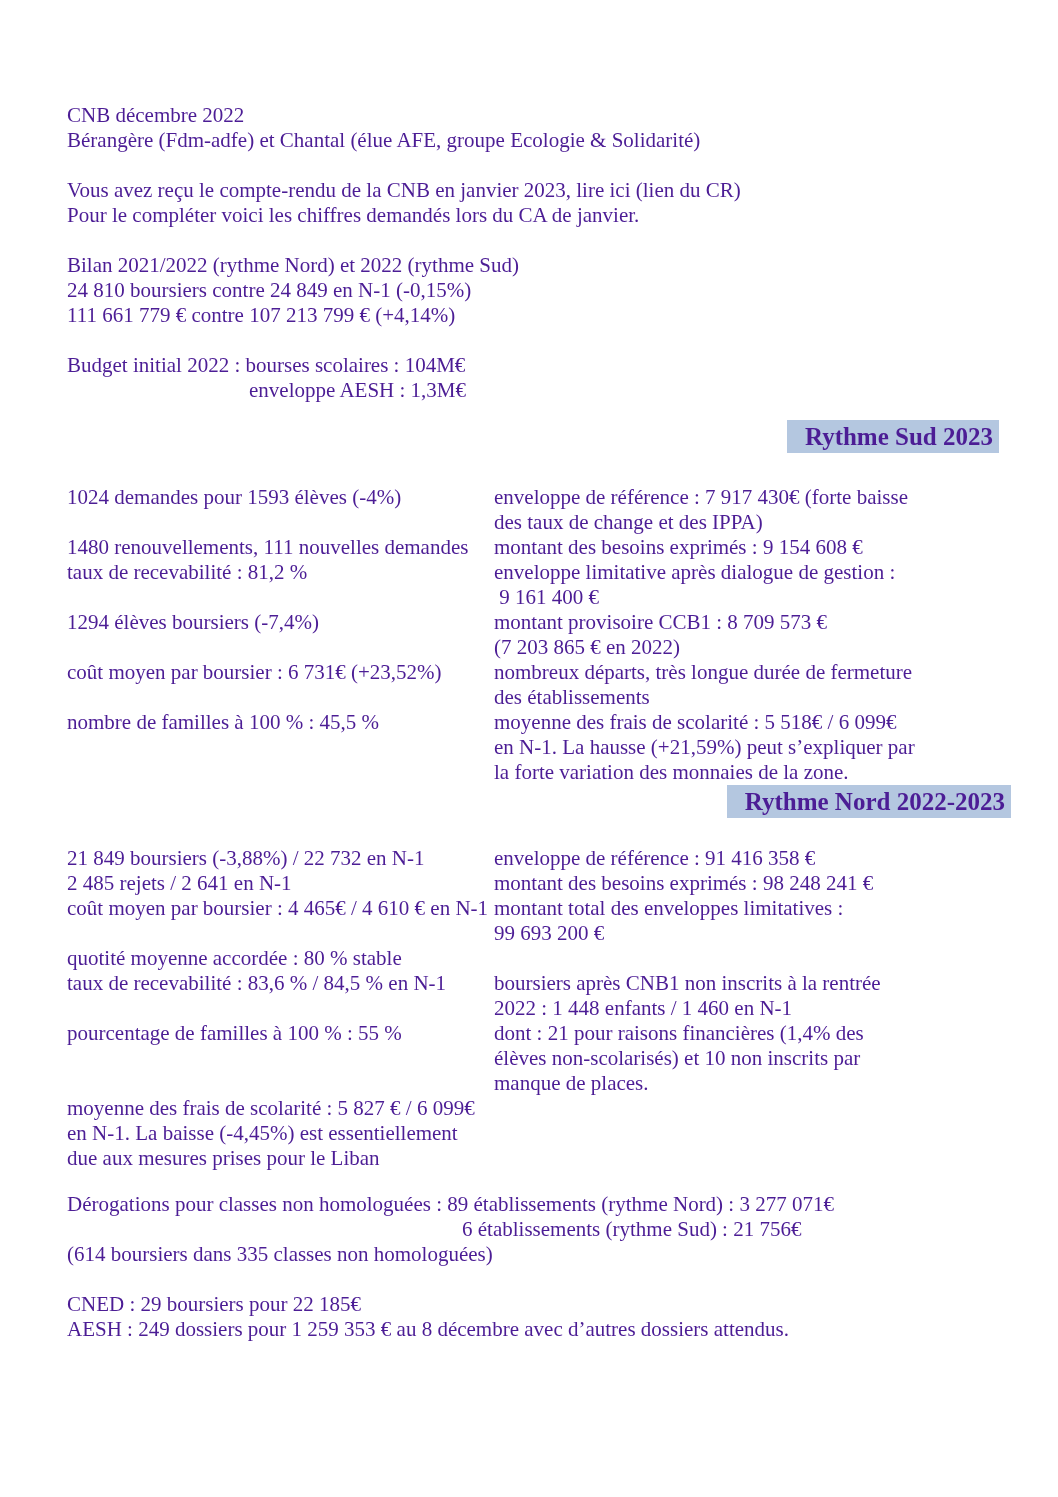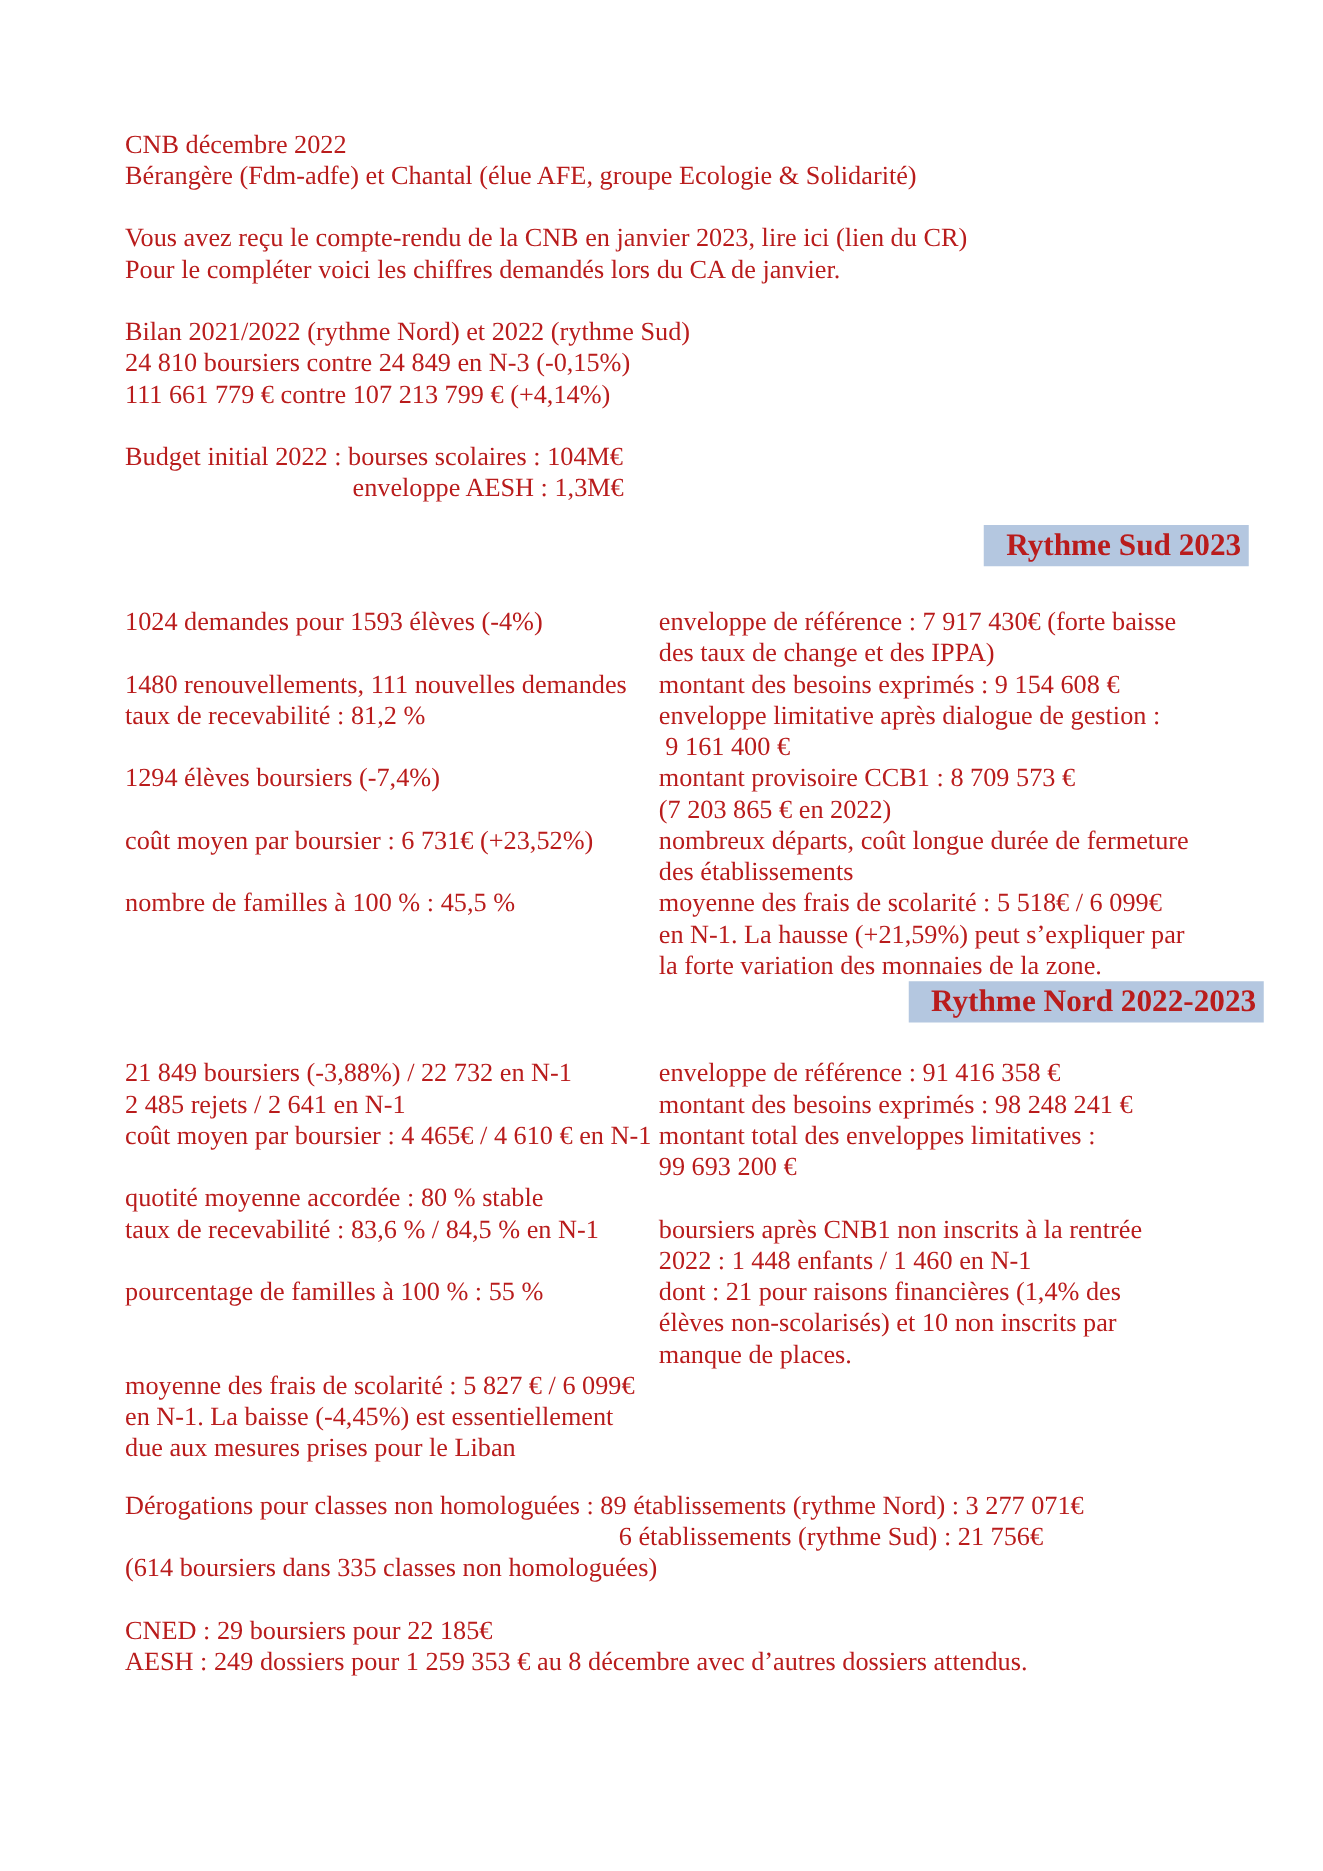--- a/index.html
+++ b/index.html
@@ -10,26 +10,26 @@
   body {
     width: 1058px;
     height: 1497px;
     overflow: hidden;
   }
   .page {
     position: relative;
     width: 1058px;
     height: 1262px;
     background: #ffffff;
-    color: #b91c1c;
+    color: #4c1d95;
     font-family: "Liberation Serif", "DejaVu Serif", serif;
     font-size: 21px;
     line-height: 25px;
     box-sizing: border-box;
-    padding: 103px 95px 0 100px;
+    padding: 103px 95px 0 67px;
   }
   .ln { white-space: pre; }
   .blank { height: 25px; }
   .bold { font-weight: normal; }
   .indent-aesh { padding-left: 182px; }
   .indent-derog { padding-left: 395px; }
 
   .heading-wrap {
     text-align: right;
   }
@@ -75,21 +75,21 @@
     <div class="ln">CNB décembre 2022</div>
     <div class="ln">Bérangère (Fdm-adfe) et Chantal (élue AFE, groupe Ecologie &amp; Solidarité)</div>
     <div class="ln blank"></div>
     <div class="ln">Vous avez reçu le compte-rendu de la CNB en janvier 2023, lire ici (lien du CR)</div>
     <div class="ln">Pour le compléter voici les chiffres demandés lors du CA de janvier.</div>
     <div class="ln blank"></div>
   </div>
 
   <div>
     <div class="ln bold">Bilan 2021/2022 (rythme Nord) et 2022 (rythme Sud)</div>
-    <div class="ln bold">24 810 boursiers contre 24 849 en N-3 (-0,15%)</div>
+    <div class="ln bold">24 810 boursiers contre 24 849 en N-1 (-0,15%)</div>
     <div class="ln bold">111 661 779 € contre 107 213 799 € (+4,14%)</div>
     <div class="ln blank"></div>
   </div>
 
   <div>
     <div class="ln">Budget initial 2022 : bourses scolaires : 104M€</div>
     <div class="ln indent-aesh">enveloppe AESH : 1,3M€</div>
   </div>
 
   <div class="heading-wrap sud">
@@ -120,21 +120,21 @@
     <div class="row">
       <div class="cl bold">1294 élèves boursiers (-7,4%)</div>
       <div class="cr bold">montant provisoire CCB1 : 8 709 573 €</div>
     </div>
     <div class="row">
       <div class="cl"></div>
       <div class="cr">(7 203 865 € en 2022)</div>
     </div>
     <div class="row">
       <div class="cl">coût moyen par boursier : 6 731€ (+23,52%)</div>
-      <div class="cr">nombreux départs, coût longue durée de fermeture</div>
+      <div class="cr">nombreux départs, très longue durée de fermeture</div>
     </div>
     <div class="row">
       <div class="cl"></div>
       <div class="cr">des établissements</div>
     </div>
     <div class="row">
       <div class="cl">nombre de familles à 100 % : 45,5 %</div>
       <div class="cr">moyenne des frais de scolarité : 5 518€ / 6 099€</div>
     </div>
     <div class="row">

